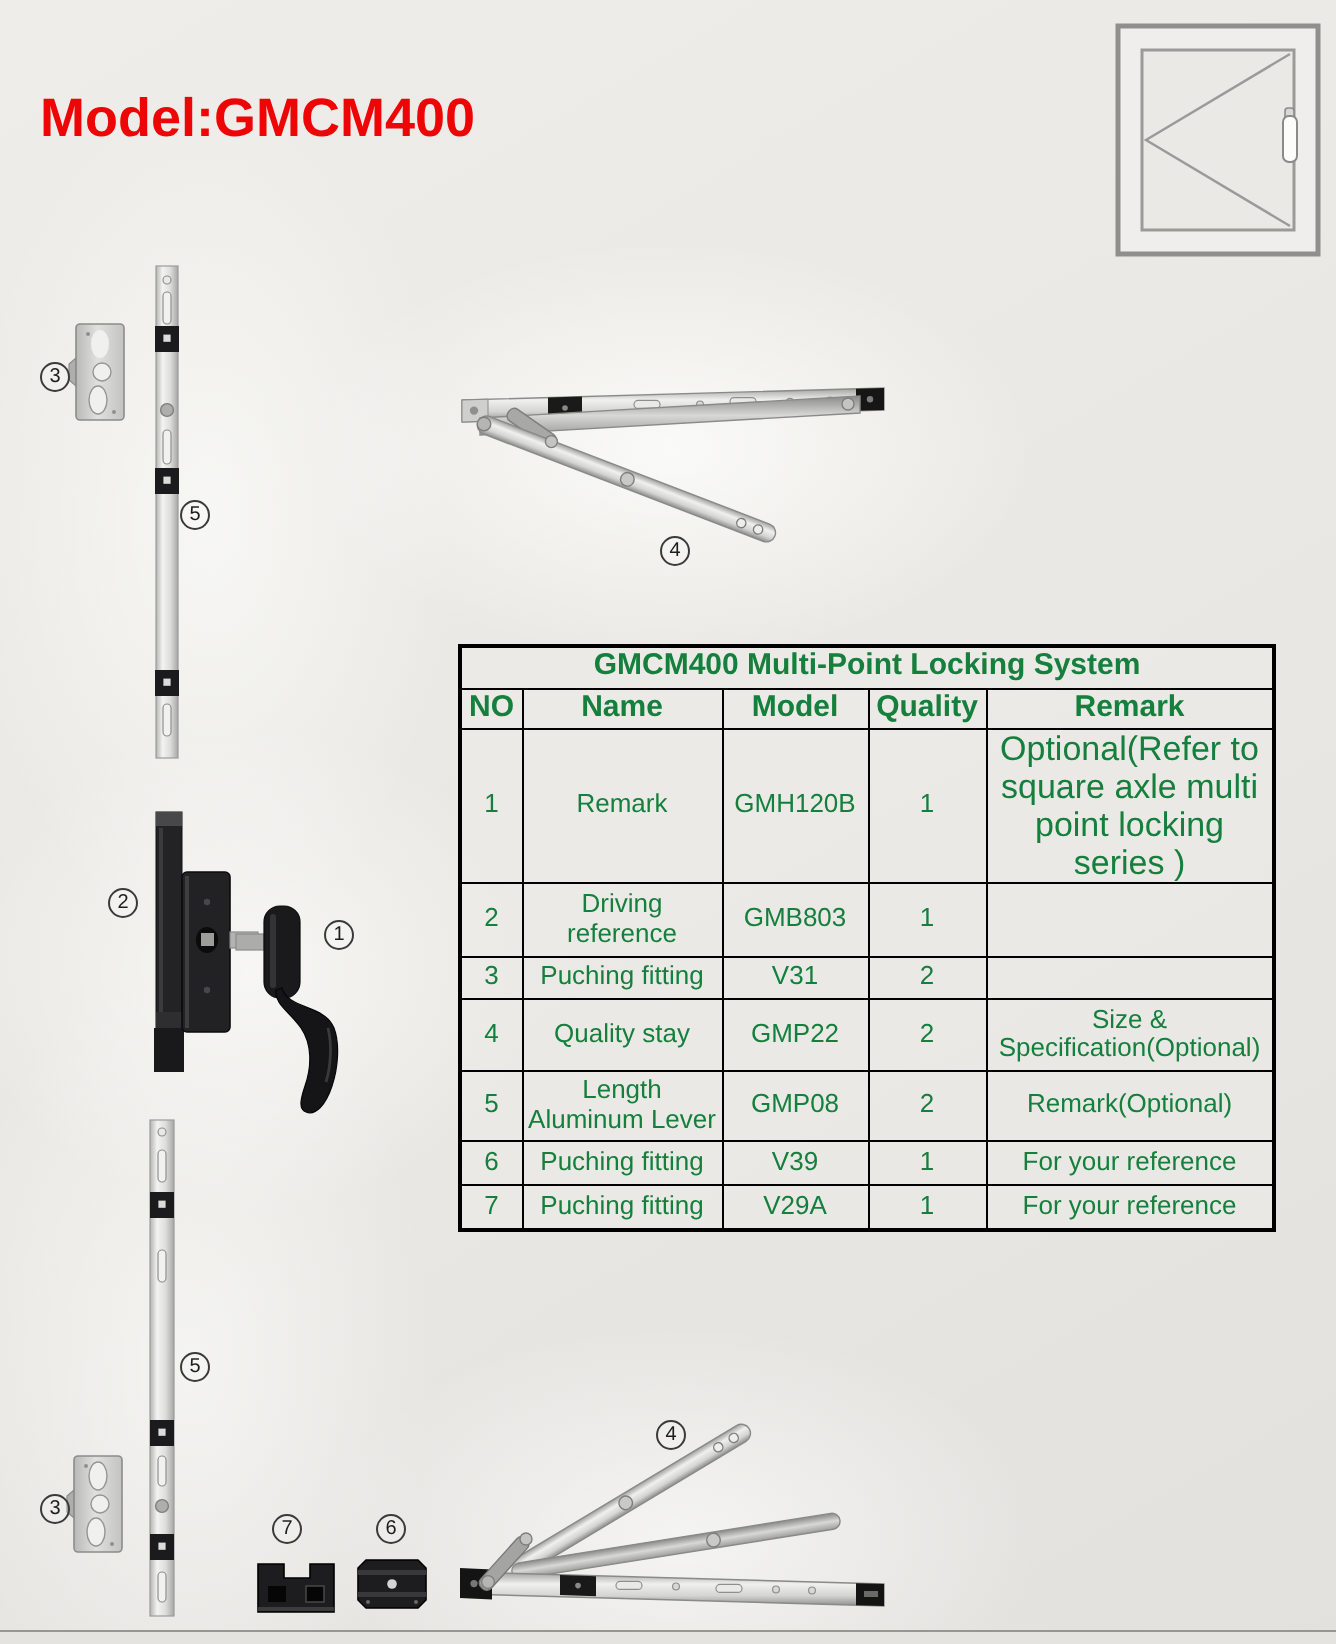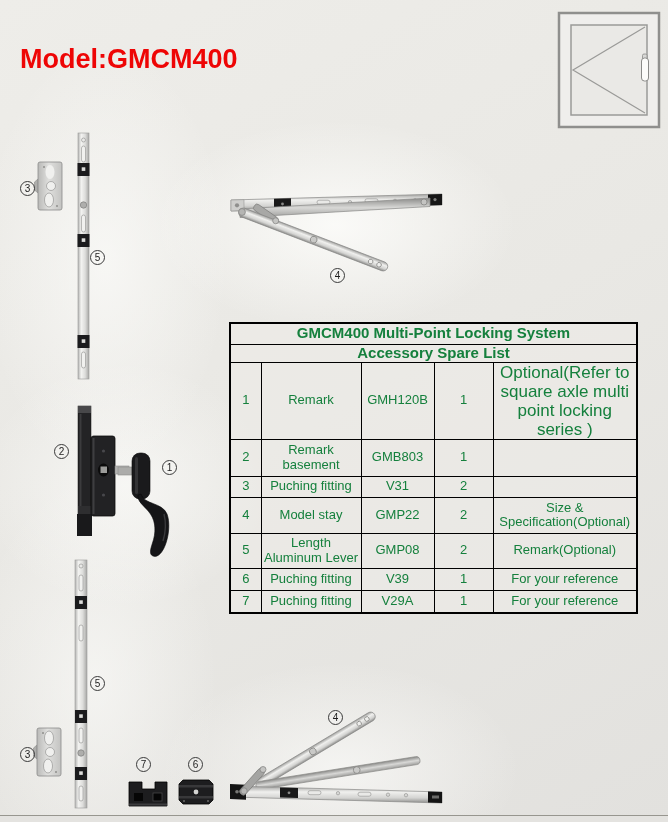--- a/index.html
+++ b/index.html
@@ -281,47 +281,51 @@
     <col style="width:31px">
       <col style="width:100px">
       <col style="width:73px">
       <col style="width:59px">
       <col style="width:144px">
   </colgroup>
   <tbody>
       <tr class="title-row t1">
     <td colspan="5">GMCM400 Multi-Point Locking System</td>
   </tr>
-  <tr class="title-row t2">
-    <td colspan="5">Accessory Spare List</td>
+  <tr class="head">
+    <td>NO</td>
+    <td>Name</td>
+    <td>Model</td>
+    <td>Quality</td>
+    <td>Remark</td>
   </tr>
   <tr class="r1">
     <td>1</td>
     <td>Remark</td>
     <td>GMH120B</td>
     <td>1</td>
     <td class="remark">Optional(Refer to square axle multi point locking series )</td>
   </tr>
   <tr class="r2">
     <td>2</td>
-    <td>Remark basement</td>
+    <td>Driving reference</td>
     <td>GMB803</td>
     <td>1</td>
     <td class="remark"></td>
   </tr>
   <tr class="r3">
     <td>3</td>
     <td>Puching fitting</td>
     <td>V31</td>
     <td>2</td>
     <td class="remark"></td>
   </tr>
   <tr class="r4">
     <td>4</td>
-    <td>Model stay</td>
+    <td>Quality stay</td>
     <td>GMP22</td>
     <td>2</td>
     <td class="remark">Size &amp; Specification(Optional)</td>
   </tr>
   <tr class="r5">
     <td>5</td>
     <td>Length Aluminum Lever</td>
     <td>GMP08</td>
     <td>2</td>
     <td class="remark">Remark(Optional)</td>

